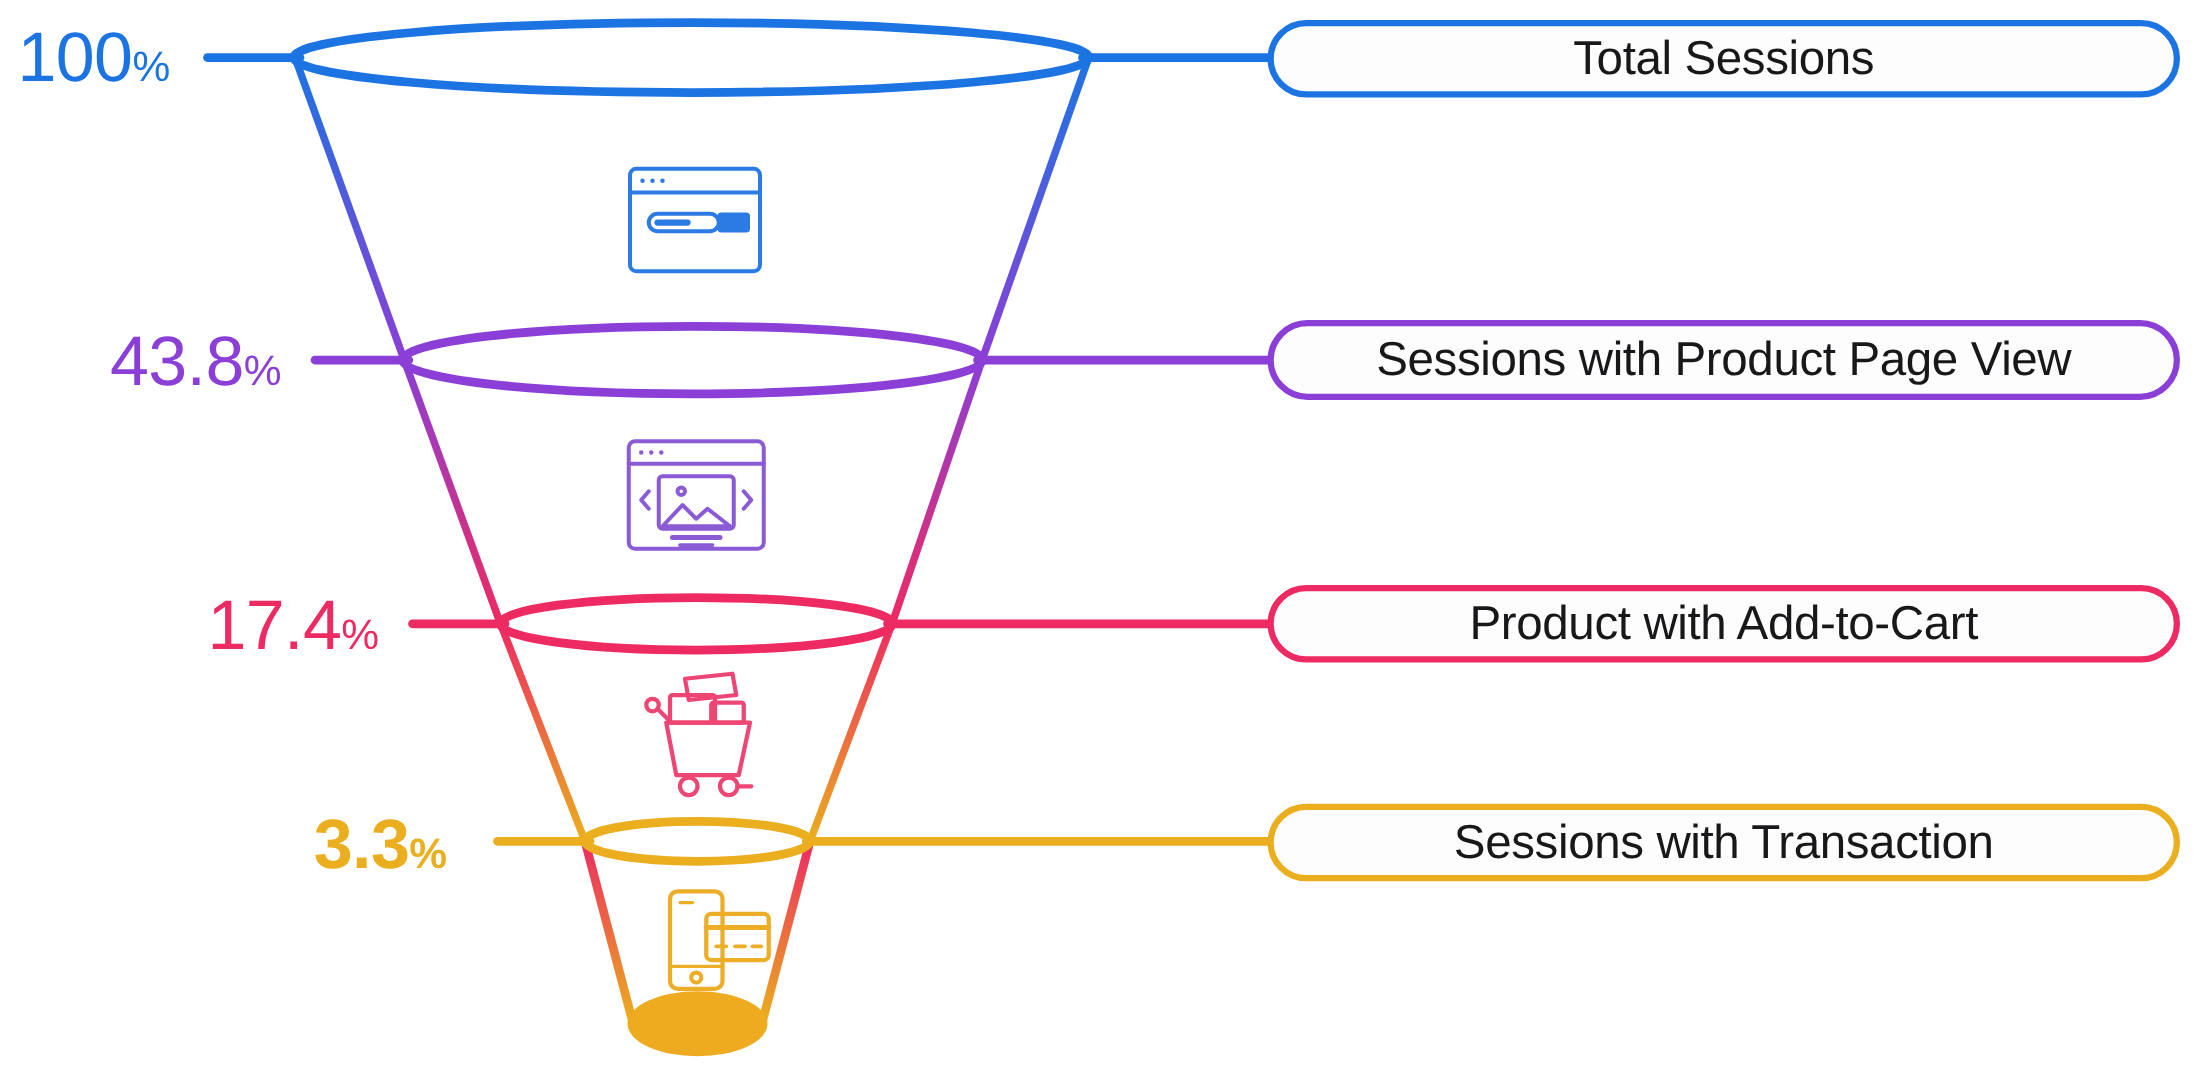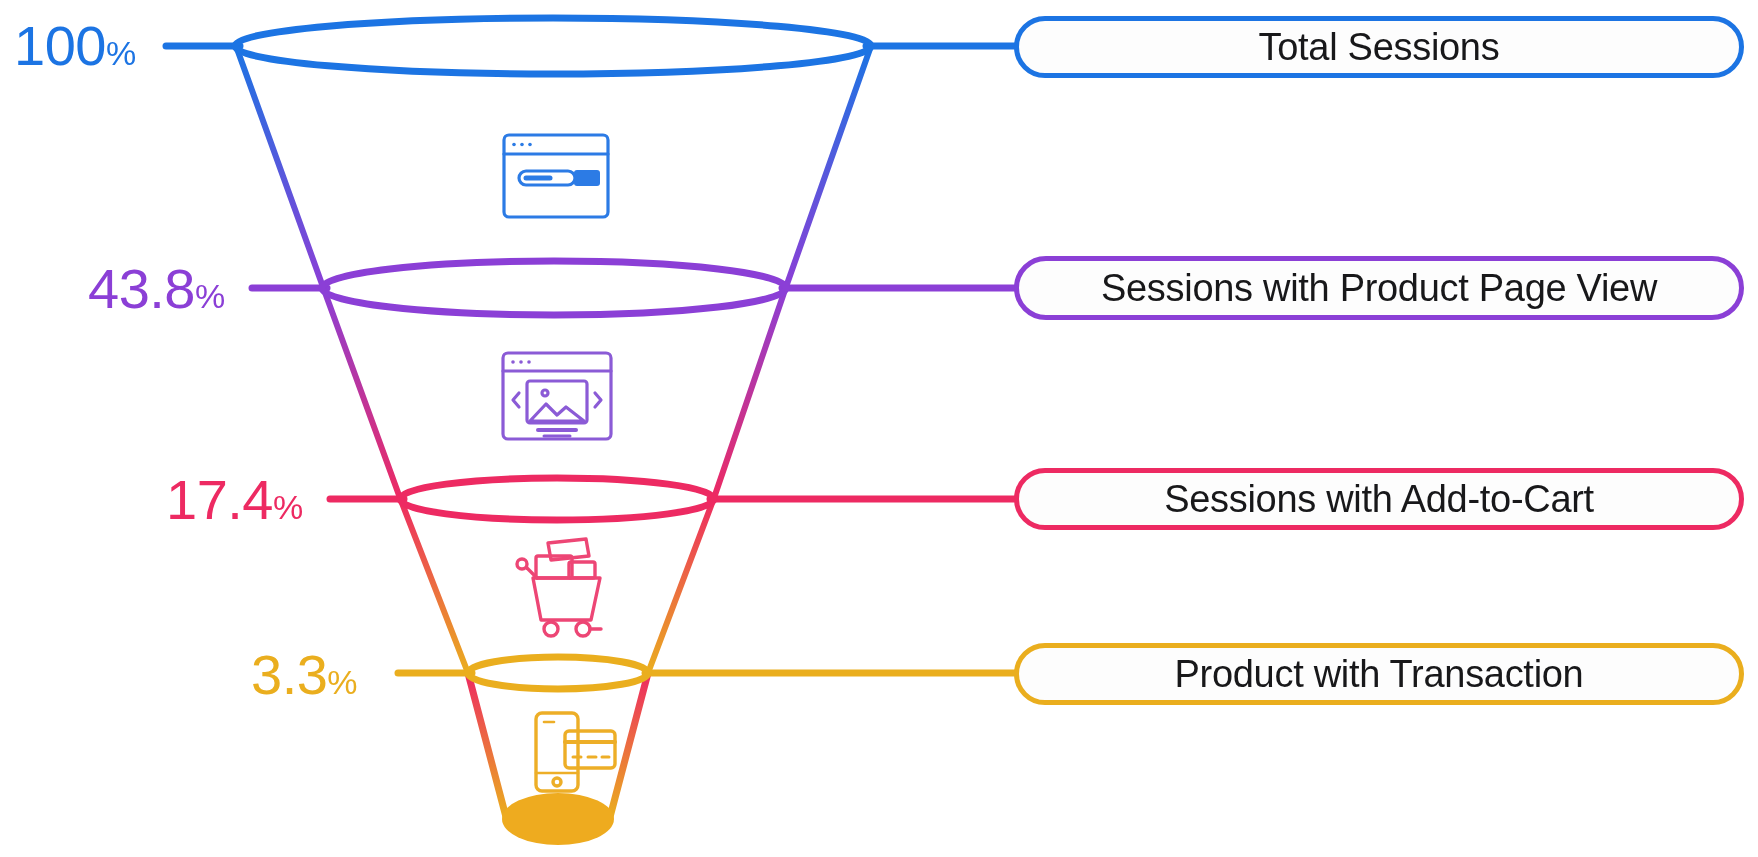--- a/index.html
+++ b/index.html
@@ -169,33 +169,33 @@
   </div>
 
   <div class="pct-label" style="left:88px; top:261px; color:#8B3FD6;text-align:right;">
     <span class="num">43.8</span><span class="sym">%</span>
   </div>
 
   <div class="pct-label" style="left:166px; top:472px; color:#ED2A62;">
     <span class="num">17.4</span><span class="sym">%</span>
   </div>
 
-  <div class="pct-label" style="left:251px; top:647px; color:#EAAE1E;">
+  <div class="pct-label" style="left:251px; top:647px; color:#EAAE1E;font-weight:bold;">
     <span class="num">3.3</span><span class="sym">%</span>
   </div>
 
   <div class="stage-pill" style="left:1014px; top:256px; width:730px; height:64px; border-color:#8B3FD6;">
     <span class="pill-text">Sessions with Product Page View</span>
   </div>
 
   <div class="stage-pill" style="left:1014px; top:16px; width:730px; height:62px; border-color:#1C74E3;">
     <span class="pill-text">Total Sessions</span>
   </div>
 
   <div class="stage-pill" style="left:1014px; top:468px; width:730px; height:62px; border-color:#ED2A62;">
-    <span class="pill-text">Sessions with Add-to-Cart</span>
+    <span class="pill-text">Product with Add-to-Cart</span>
   </div>
 
   <div class="stage-pill" style="left:1014px; top:643px; width:730px; height:62px; border-color:#EAAE1E;">
-    <span class="pill-text">Product with Transaction</span>
+    <span class="pill-text">Sessions with Transaction</span>
   </div>
 
 </div>
 
 </body></html>

